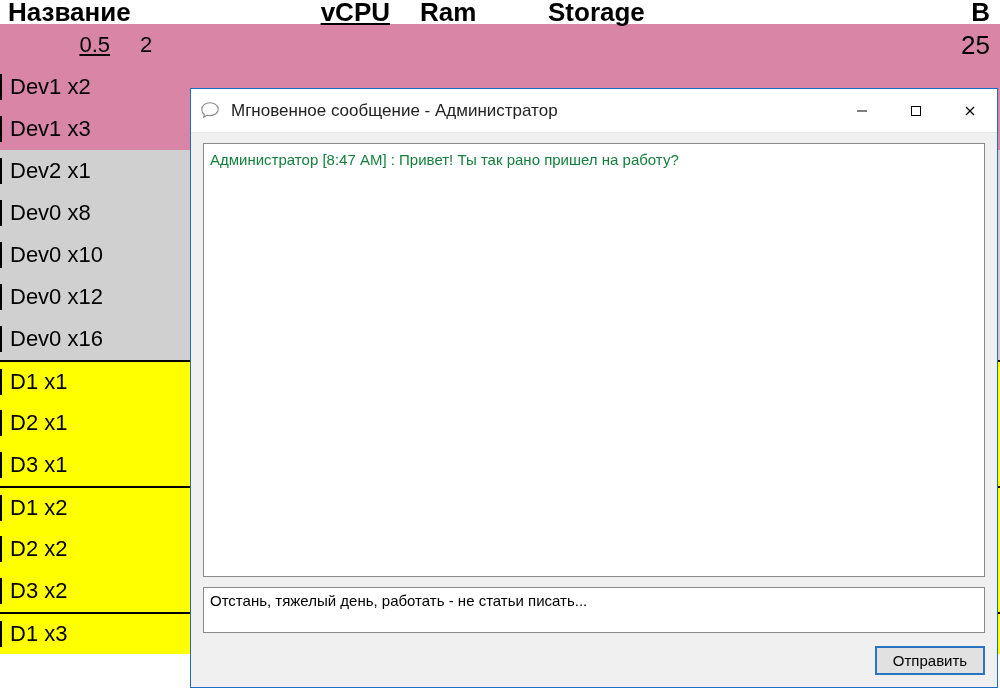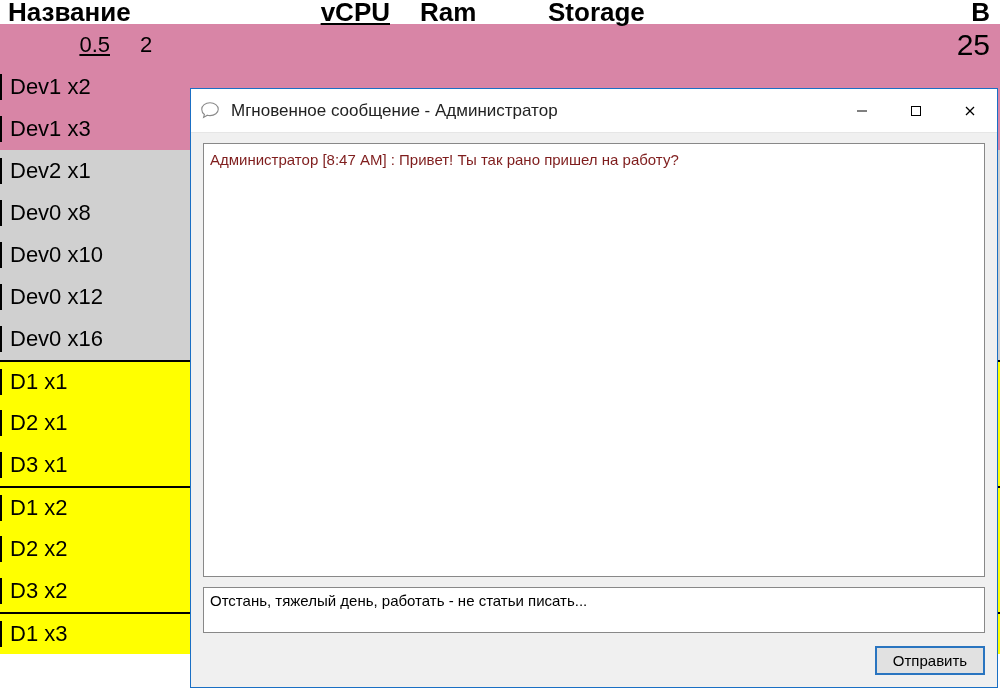--- a/index.html
+++ b/index.html
@@ -34,21 +34,21 @@
   .grey   { background: #d0d0d0; }
   .yellow { background: #ffff00; }
   .borders-black .col-name { border-left: 2px solid #000; }
   .row-topline { border-top: 2px solid #000; } 
 
   
   .data-row .col-name { width: 188px; border-right:1px solid rgba(0,0,0,0); }
   .first-data .col-name { width: 280px; }
   .first-data .col-vcpu { width:130px; }
   .first-data .col-ram  { width:130px; }
-  .first-data .col-b { font-size:30px; font-weight:400;}
+  .first-data .col-b { font-size:26px; font-weight:400;}
   .hdr { height:24px; }
 
   
   .im-window {
     position: absolute;
     left: 190px; top: 88px;
     width: 808px; height: 600px;
     background: #f0f0f0;
     border: 1px solid #1a6fc4;
     display: flex;
@@ -85,21 +85,21 @@
     padding: 10px 12px 10px 12px;
     gap: 10px;
     background:#f0f0f0;
   }
   .im-history {
     flex: 1 1 auto;
     background: #fff;
     border: 1px solid #888;
     padding: 6px 6px;
     font-size: 15px;
-    color:#7f1d1d;
+    color:#15803d;
     line-height: 1.35;
     overflow:auto;
   }
   .im-input {
     height: 46px;
     background:#fff;
     border:1px solid #888;
     padding: 4px 6px;
     font-size: 15px;
     font-family: inherit;

